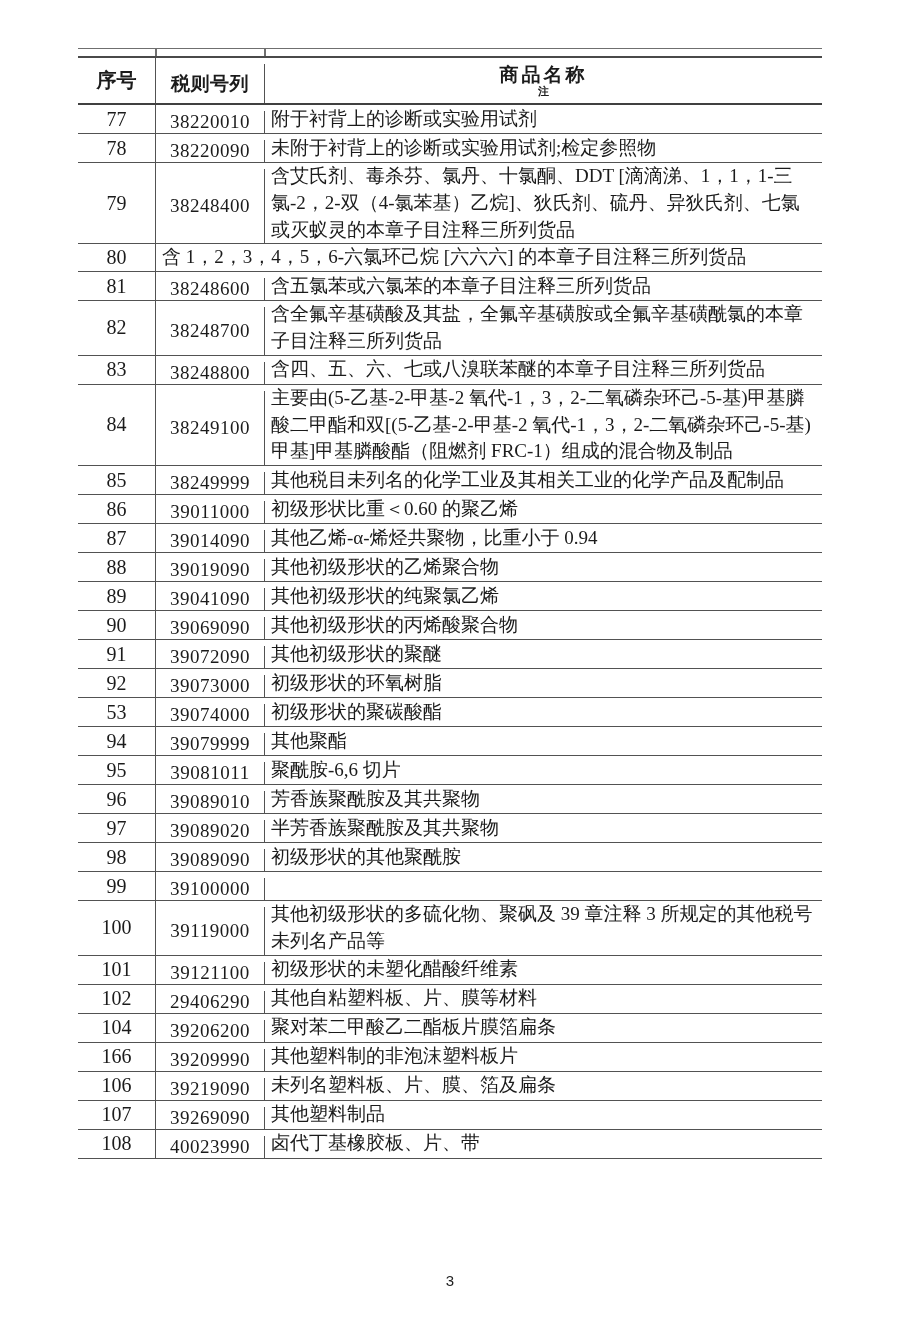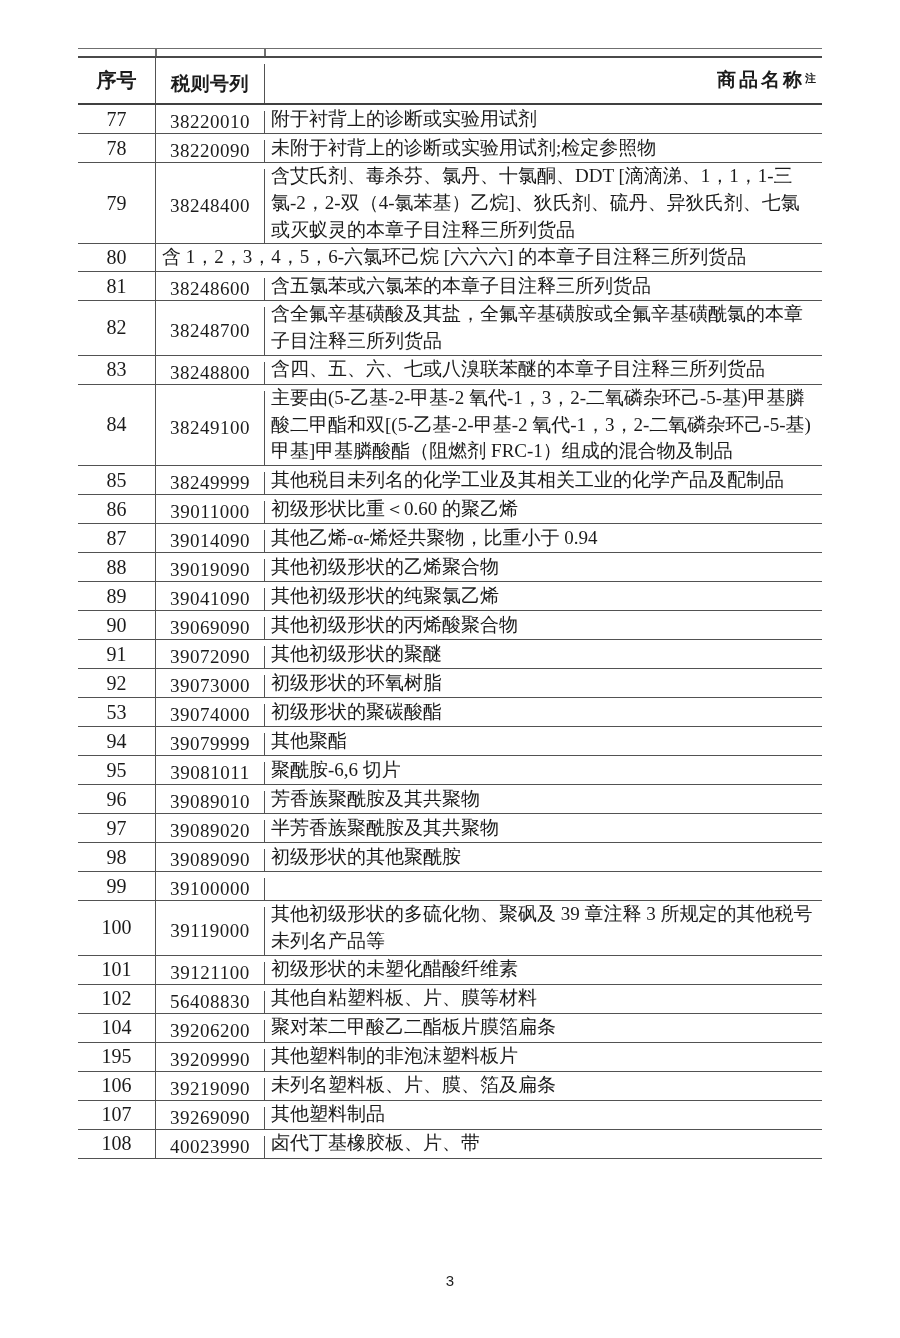--- a/index.html
+++ b/index.html
@@ -46,21 +46,21 @@
     font-size: 19px; line-height: 26.8px;
     padding: 0 6px 0 6px;
     text-align: left;
   }
   .row.header {
     height: 45px;
     border-bottom: 2px solid #404040;
     font-family: "Liberation Sans", "DejaVu Sans", sans-serif;
     font-weight: bold; font-size: 19px;
   }
-  .row.header .c-name { justify-content: flex-end; letter-spacing: 3px; }
+  .row.header .c-name { justify-content: center; letter-spacing: 3px; flex-direction: column; }
   .row.header sup {
     font-size: 11px; letter-spacing: 0; line-height: 1;
     position: relative; top: -2px;
   }
   .footer {
     position: absolute; left: 0; right: 0; top: 1272px;
     text-align: center;
     font-family: "Liberation Sans", "DejaVu Sans", sans-serif;
     font-size: 15px; color: #222;
   }
@@ -227,33 +227,33 @@
   </div>
 
   <div class="row">
     <div class="cell c-no">101</div>
     <div class="cell c-code">39121100</div>
     <div class="cell c-name">初级形状的未塑化醋酸纤维素</div>
   </div>
 
   <div class="row">
     <div class="cell c-no">102</div>
-    <div class="cell c-code">56408830</div>
+    <div class="cell c-code">29406290</div>
     <div class="cell c-name">其他自粘塑料板、片、膜等材料</div>
   </div>
 
 
   <div class="row">
     <div class="cell c-no">104</div>
     <div class="cell c-code">39206200</div>
     <div class="cell c-name">聚对苯二甲酸乙二酯板片膜箔扁条</div>
   </div>
 
   <div class="row">
-    <div class="cell c-no">195</div>
+    <div class="cell c-no">166</div>
     <div class="cell c-code">39209990</div>
     <div class="cell c-name">其他塑料制的非泡沫塑料板片</div>
   </div>
 
   <div class="row">
     <div class="cell c-no">106</div>
     <div class="cell c-code">39219090</div>
     <div class="cell c-name">未列名塑料板、片、膜、箔及扁条</div>
   </div>
 

